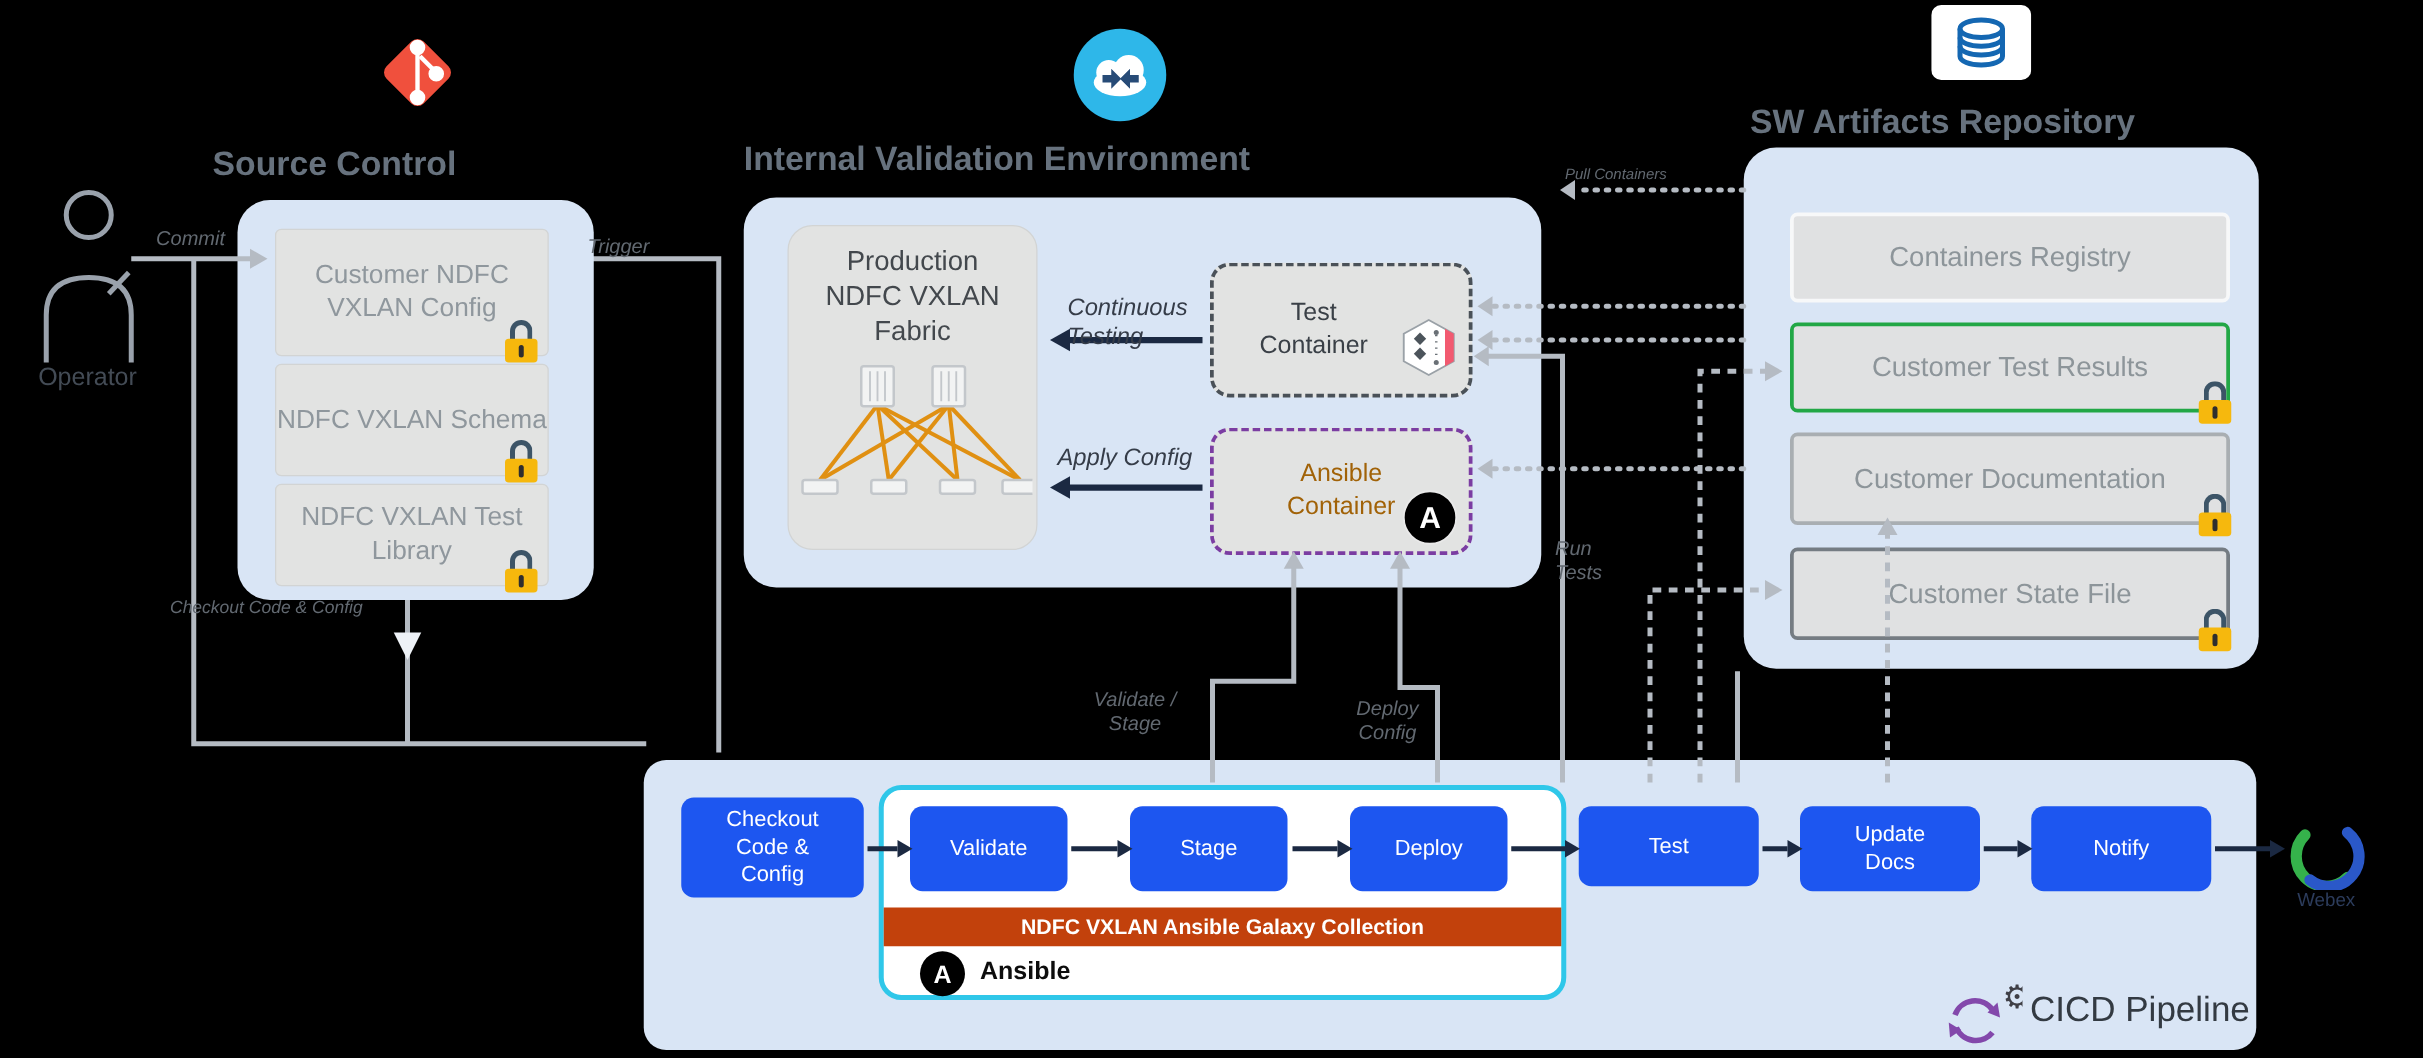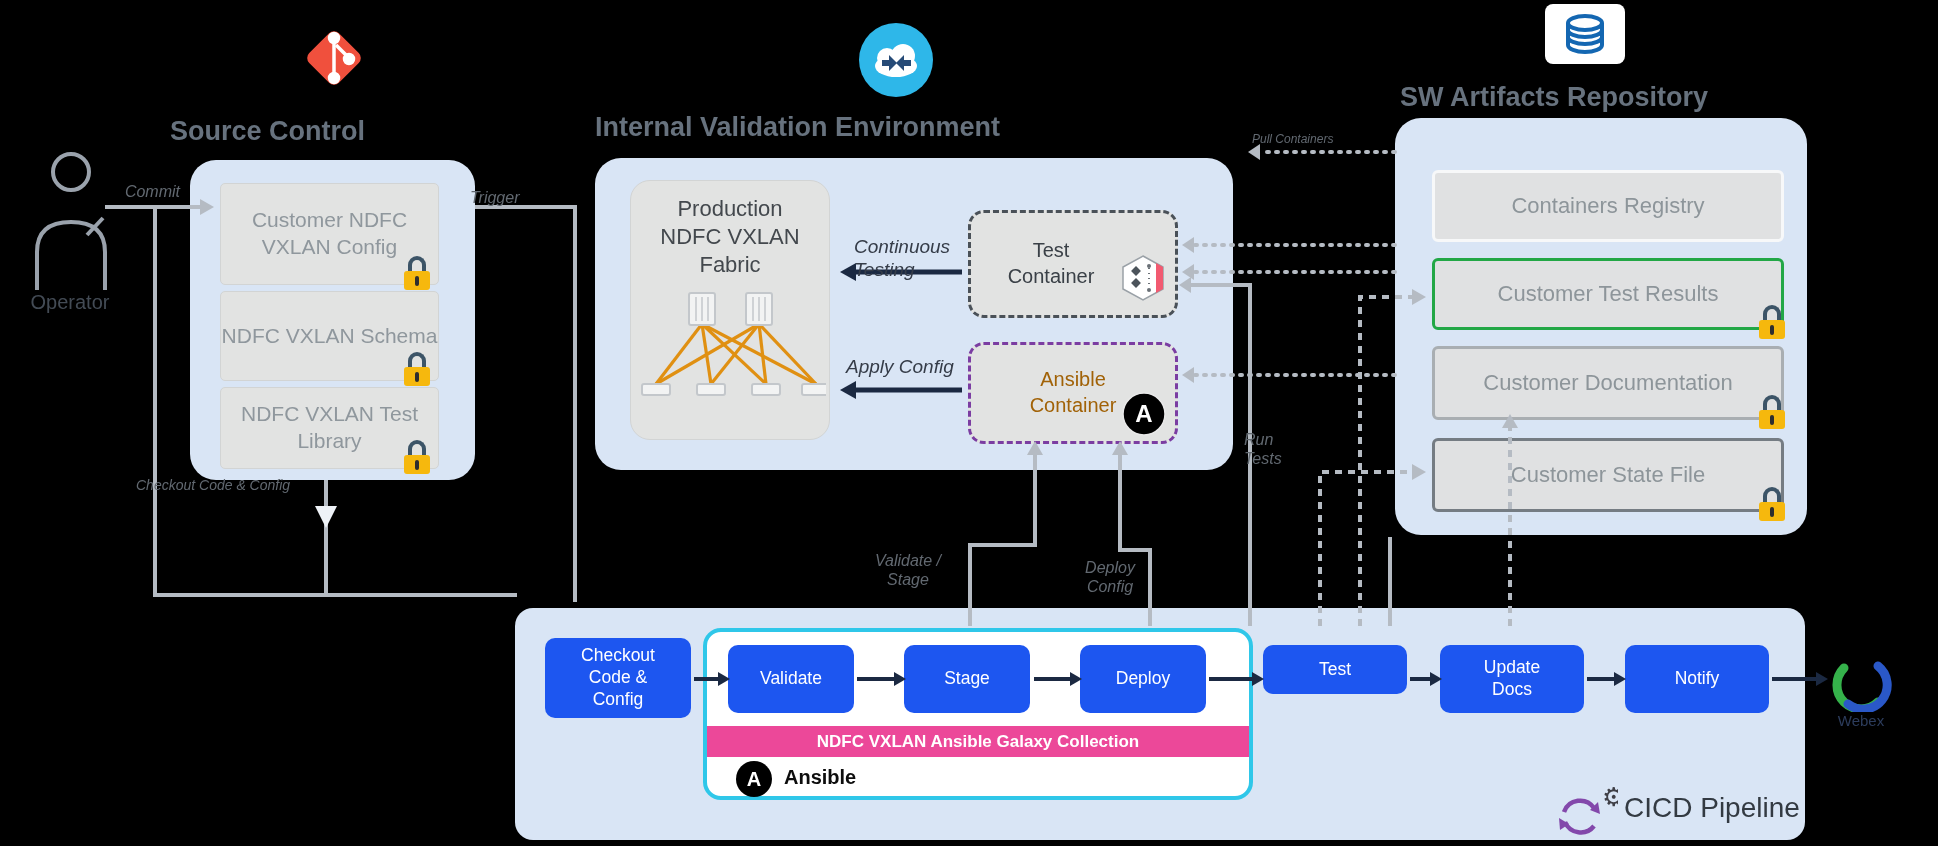--- a/index.html
+++ b/index.html
@@ -13,21 +13,21 @@
         color:#8f979d;font-size:21px;line-height:1.28;z-index:2;}
   .rbox{position:absolute;background:#e0e1e2;border-radius:6px;display:flex;align-items:center;
         justify-content:center;text-align:center;color:#8d959a;font-size:22px;z-index:2;}
   .b-white{border:3px solid #f7f8f9}.b-green{border:3px solid #22a746}
   .b-gray{border:3px solid #a9aeb2}.b-dark{border:3px solid #757c83}
   .pbtn{position:absolute;background:#1d56f0;border-radius:10px;color:#fff;
         display:flex;align-items:center;justify-content:center;text-align:center;
         font-size:17.5px;line-height:1.25;z-index:2;}
   .cyanbox{position:absolute;left:703px;top:628px;width:542px;height:164px;background:#fff;
         border:4px solid #2fc7e9;border-radius:18px;z-index:2;}
-  .banner{position:absolute;left:707px;top:726px;width:542px;height:31px;background:#ec4899;
+  .banner{position:absolute;left:707px;top:726px;width:542px;height:31px;background:#c2410c;
         color:#fff;font-weight:bold;font-size:17px;text-align:center;line-height:31px;z-index:3;}
   .clabel{position:absolute;font-style:italic;color:#626971;font-size:16px;
         white-space:pre-line;line-height:1.2;z-index:5;}
   .dlabel{position:absolute;font-style:italic;color:#353c48;font-size:19px;font-weight:500;
         white-space:pre-line;line-height:1.2;z-index:5;}
   .icon{position:absolute;z-index:3;}
   svg.lay{position:absolute;left:0;top:0;z-index:4;pointer-events:none;}
   svg.under{z-index:0;}
   .lock{position:absolute;width:26px;height:34px;z-index:6;}
   .lock .sh{position:absolute;top:0;left:4px;width:18px;height:17px;border:4.5px solid #3c5467;
@@ -219,21 +219,21 @@
   <svg class="icon" style="left:735px;top:760px" width="38" height="38">
     <circle cx="19" cy="19" r="18" fill="#000"></circle>
     <text x="19" y="26" font-size="20" font-weight="bold" fill="#fff" text-anchor="middle" font-family="Liberation Sans, sans-serif">A</text>
   </svg>
   <div class="cicd-label" style="left:784px;top:766px;font-size:20px;font-weight:bold;color:#0d0d0d">Ansible</div>
 
   <div class="pbtn" style="left:545px;top:638px;width:146px;height:80px;padding:0 24px;box-sizing:border-box">Checkout Code &amp; Config</div>
   <div class="pbtn" style="left:728px;top:645px;width:126px;height:68px">Validate</div>
   <div class="pbtn" style="left:904px;top:645px;width:126px;height:68px">Stage</div>
   <div class="pbtn" style="left:1080px;top:645px;width:126px;height:68px">Deploy</div>
-  <div class="pbtn" style="left:1263px;top:645px;width:144px;height:49px">Test</div>
+  <div class="pbtn" style="left:1263px;top:645px;width:144px;height:64px">Test</div>
   <div class="pbtn" style="left:1440px;top:645px;width:144px;height:68px;padding:0 34px;box-sizing:border-box">Update Docs</div>
   <div class="pbtn" style="left:1625px;top:645px;width:144px;height:68px">Notify</div>
 
   <svg class="icon" style="left:1826px;top:648px" width="70" height="64">
     <path d="M18,20 A24,24 0 0 0 52,54" stroke="#35b24b" stroke-width="9" fill="none" stroke-linecap="round"></path>
     <path d="M52,18 A24,24 0 0 1 22,56" stroke="#2a58c8" stroke-width="9" fill="none" stroke-linecap="round"></path>
   </svg>
   <div class="webex-label" style="left:1828px;top:712px;width:66px">Webex</div>
 
   <svg class="icon" style="left:1552px;top:782px" width="66" height="60">

